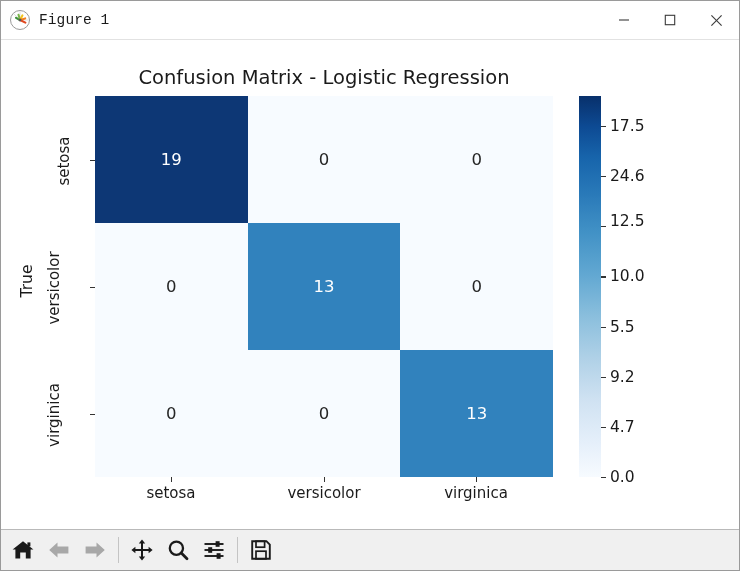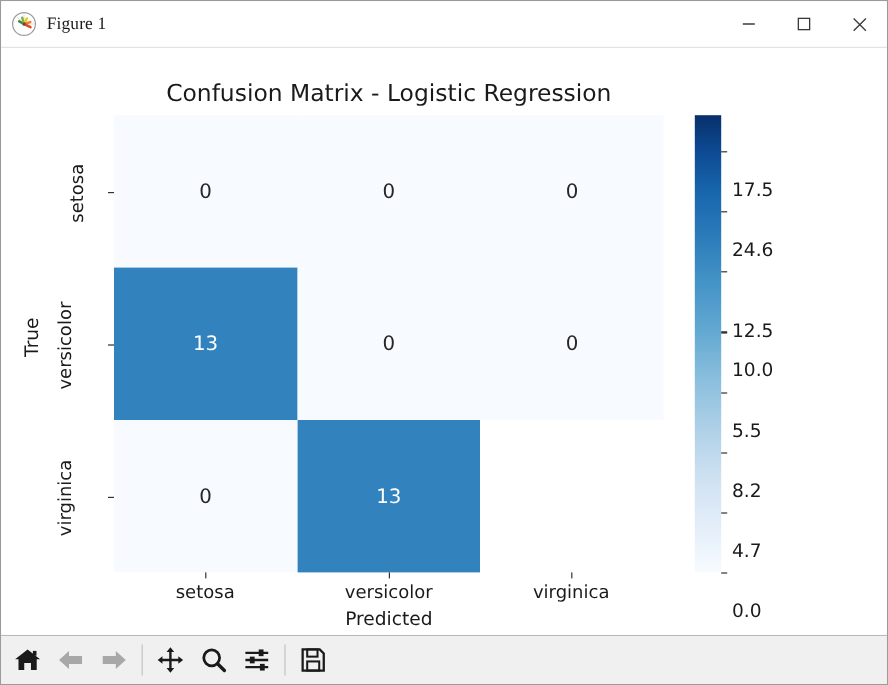--- a/index.html
+++ b/index.html
@@ -39,21 +39,21 @@
   .title-icon {
     width: 22px;
     height: 22px;
     margin-left: 8px;
     margin-right: 8px;
     flex: 0 0 22px;
   }
   .title-text {
     font-size: 14.5px;
     color: #1a1a1a;
-    font-family: Liberation Serif, serif;
+    font-family: Liberation Mono, monospace;
     letter-spacing: 0.1px;
   }
   .win-buttons {
     position: absolute;
     right: 0;
     top: 0;
     height: 38px;
     display: flex;
   }
   .win-btn {
@@ -197,21 +197,20 @@
     height: 1.3px;
     background: #333;
   }
   .cblabel {
     position: absolute;
     left: 31px;
     font-size: 15.5px;
     color: #1a1a1a;
     transform: translateY(-50%);
     white-space: nowrap;
-    margin-top: 32px;
   }
 
   
   .toolbar {
     flex: 0 0 41px;
     height: 41px;
     background: #f0f0f0;
     border-top: 1px solid #b9b9b9;
     display: flex;
     align-items: center;
@@ -278,20 +277,21 @@
     </div>
   </div>
 
   <div class="figure">
 
     <div class="fig-title">Confusion Matrix - Logistic Regression</div>
 
     <div class="axes">
 
       <div class="heatmap">
+        <div class="cell" style="background:#0d3775;color:#ffffff">19</div>
         <div class="cell" style="background:#f7fbff;color:#262626">0</div>
         <div class="cell" style="background:#f7fbff;color:#262626">0</div>
 
         <div class="cell" style="background:#f7fbff;color:#262626">0</div>
         <div class="cell" style="background:#3182bd;color:#ffffff">13</div>
         <div class="cell" style="background:#f7fbff;color:#262626">0</div>
 
         <div class="cell" style="background:#f7fbff;color:#262626">0</div>
         <div class="cell" style="background:#f7fbff;color:#262626">0</div>
         <div class="cell" style="background:#3182bd;color:#ffffff">13</div>
@@ -308,39 +308,38 @@
       <div class="ylabel-axis" style="width:60px; left:-98px; top:176px; text-align:center;">True</div>
 
       <div class="xtick" style="left:76px"></div>
       <div class="xtick" style="left:229px"></div>
       <div class="xtick" style="left:381px"></div>
 
       <div class="xtlabel" style="left:6px;   width:140px">setosa</div>
       <div class="xtlabel" style="left:159px; width:140px">versicolor</div>
       <div class="xtlabel" style="left:311px; width:140px">virginica</div>
 
-      <div class="xlabel-axis">Predicted</div>
     </div>
 
     <div class="colorbar">
       <div class="cbtick" style="top:381px"></div>
       <div class="cbtick" style="top:330.8px"></div>
       <div class="cbtick" style="top:280.7px"></div>
       <div class="cbtick" style="top:230.5px"></div>
       <div class="cbtick" style="top:180.3px"></div>
       <div class="cbtick" style="top:130.1px"></div>
       <div class="cbtick" style="top:80.0px"></div>
       <div class="cbtick" style="top:29.8px"></div>
 
       <div class="cblabel" style="top:381px">0.0</div>
       <div class="cblabel" style="top:330.8px">4.7</div>
-      <div class="cblabel" style="top:280.7px">8.2</div>
+      <div class="cblabel" style="top:280.7px">9.2</div>
       <div class="cblabel" style="top:230.5px">5.5</div>
       <div class="cblabel" style="top:180.3px">10.0</div>
-      <div class="cblabel" style="top:148px">12.5</div>
+      <div class="cblabel" style="top:125px">12.5</div>
       <div class="cblabel" style="top:80.0px">24.6</div>
       <div class="cblabel" style="top:29.8px">17.5</div>
     </div>
 
   </div>
 
   <div class="toolbar">
 
     <div class="tb-btn">
       <svg width="24" height="24" viewBox="0 0 24 24">

